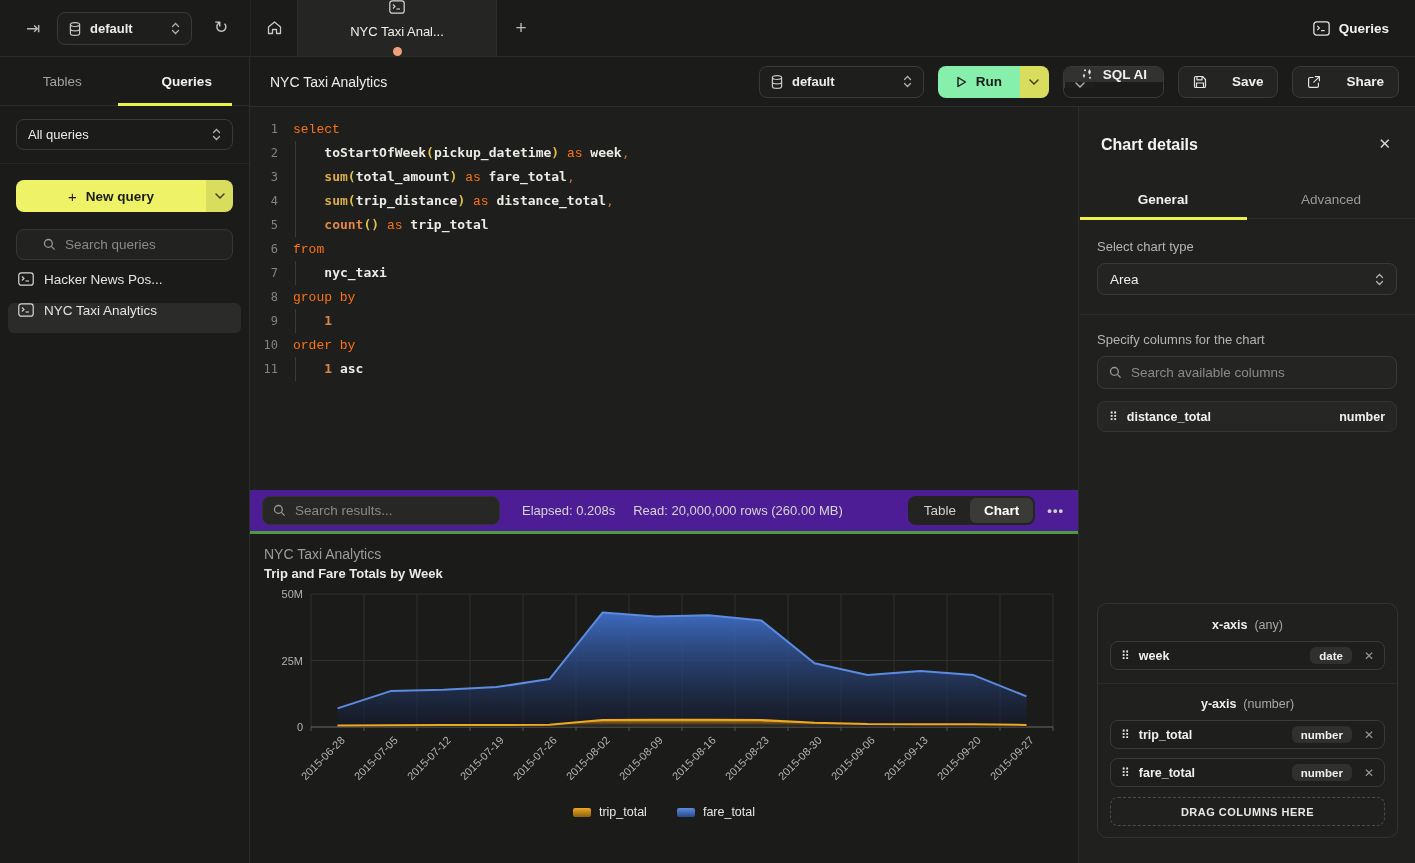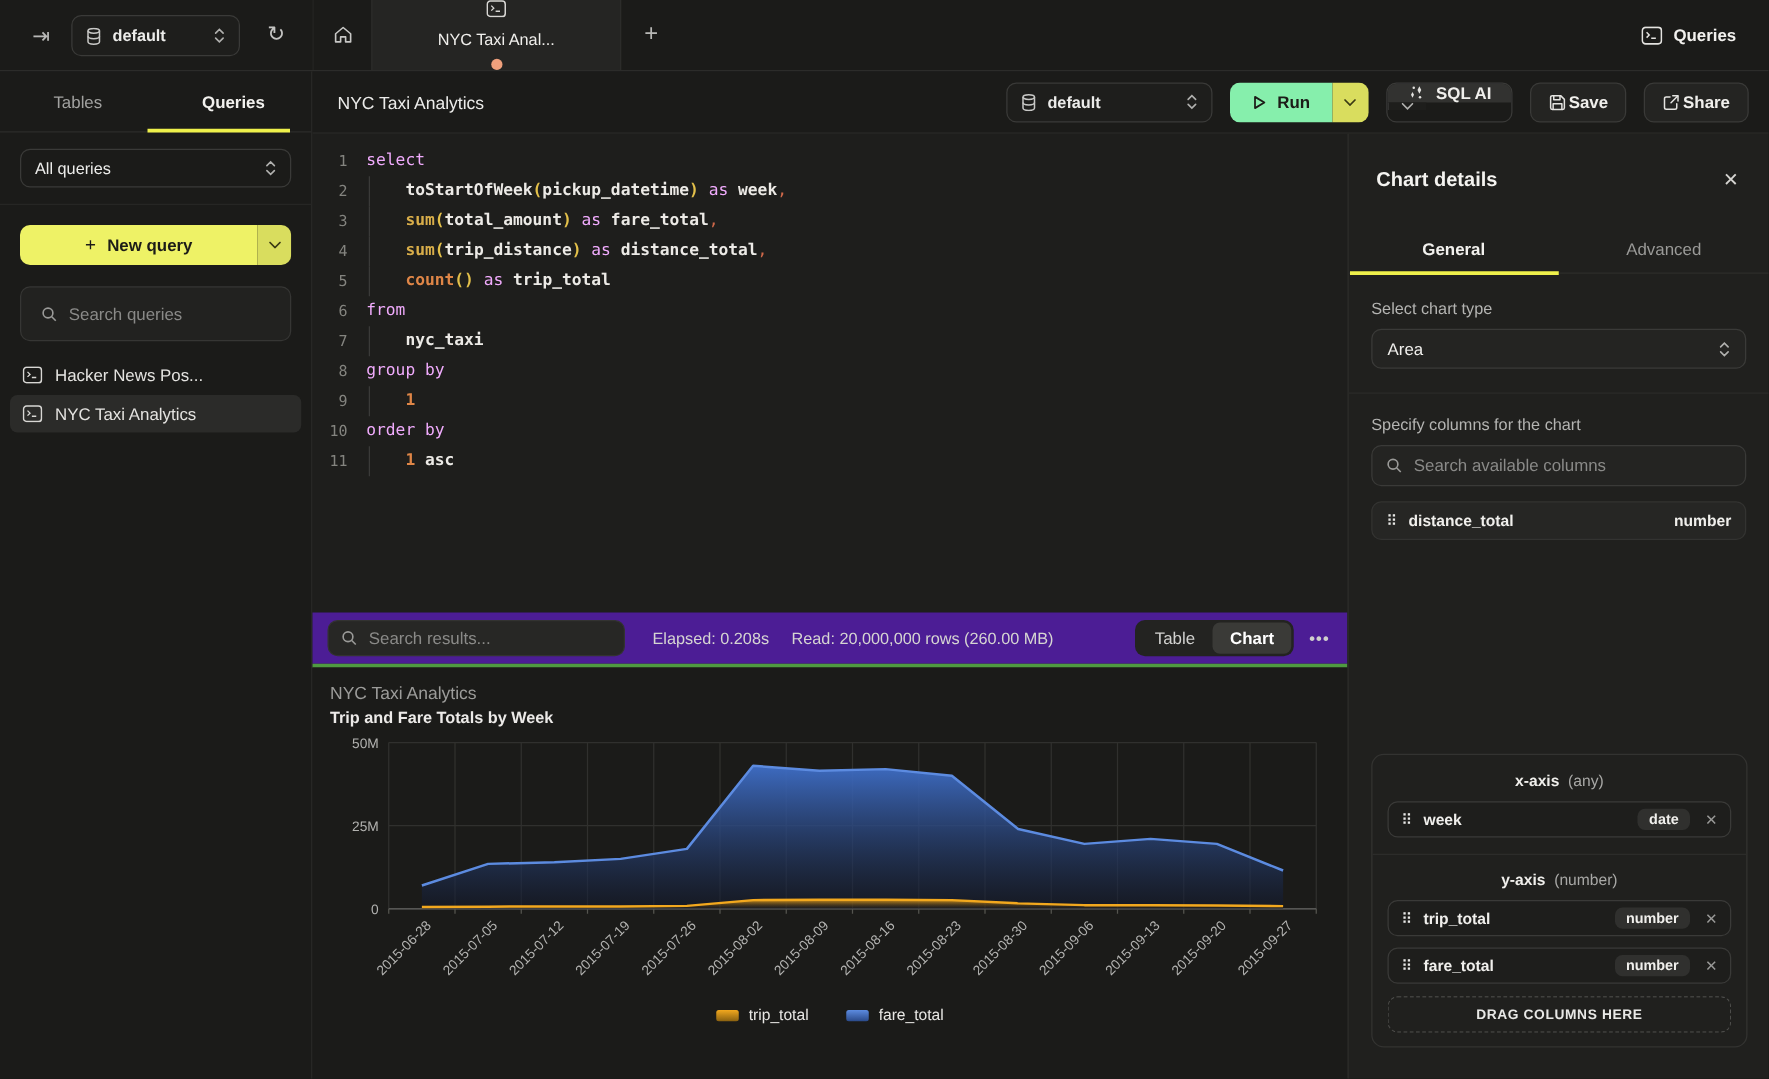--- a/index.html
+++ b/index.html
@@ -47,26 +47,26 @@
   .all-q-select { margin:13px 16px 0; height:31px; border:1px solid #3a3a38; border-radius:8px;
     display:flex; align-items:center; padding:0 11px; gap:8px; cursor:pointer; }
   .all-q-select .lbl { font-size:13px; color:#ececea; }
   .side-div { height:1px; background:#262624; margin-top:13px; }
   .new-query-btn { margin:16px 16px 0; height:32px; border-radius:8px; overflow:hidden;
     display:flex; cursor:pointer; }
   .nq-main { flex:1; background:#eef266; display:flex; align-items:center; justify-content:center;
     gap:9px; color:#1c1c18; font-weight:600; font-size:13.5px; }
   .nq-plus { font-size:15px; font-weight:400; }
   .nq-chev { width:27px; background:#d9dd5e; display:flex; align-items:center; justify-content:center; }
-  .side-search { margin:17px 16px 0; height:44px; border:1px solid #363634; border-radius:8px;
-    background:#222220; display:flex; align-items:center; gap:9px; padding:0 16px; }
+  .side-search { margin:17px 16px 0; height:31px; border:1px solid #363634; border-radius:8px;
+    background:#222220; display:flex; align-items:center; gap:9px; padding:0 26px; }
   .side-search .ph { color:#8a8a88; font-size:13.5px; }
   .query-list { margin-top:12px; }
   .q-item { height:30px; margin:1px 8px; padding:0 10px; border-radius:6px;
-    display:flex; align-items:center; gap:10px; font-size:13.5px; color:#e4e3e0; cursor:pointer; }
+    display:flex; gap:10px; font-size:13.5px; color:#e4e3e0; cursor:pointer; }
   .q-item.selected { background:#2b2b29; }
 
   
   .main-header { position:absolute; left:250px; top:57px; right:0; height:50px;
     background:#1b1b19; border-bottom:1px solid #2c2c2a; display:flex; align-items:center;
     padding:0 16px 0 20px; }
   .mh-title { font-size:14px; color:#ececea; }
   .mh-right { margin-left:auto; display:flex; align-items:center; gap:14px; }
   .hdr-db { width:165px; height:32px; border:1px solid #3a3a38; border-radius:8px;
     display:flex; align-items:center; gap:9px; padding:0 11px; cursor:pointer; background:#1e1e1c; }
@@ -75,31 +75,31 @@
   .run-main { width:82px; background:#86efac; display:flex; align-items:center; justify-content:center;
     gap:9px; color:#1c1c18; font-weight:600; font-size:13.5px; }
   .run-chev { width:29px; background:#d9dd5e; display:flex; align-items:center; justify-content:center; }
   .sqlai-btn { height:32px; border-radius:8px; overflow:hidden; display:flex; cursor:pointer;
     border:1px solid #3a3a38;flex-direction:column; }
   .sqlai-main { width:99px; background:#323230; display:flex; align-items:center; justify-content:center;
     gap:9px; color:#f0efec; font-weight:600; font-size:13.5px; }
   .sqlai-chev { width:31px; background:#1e1e1c; border-left:1px solid #3a3a38;
     display:flex; align-items:center; justify-content:center; }
   .ghost-btn { height:32px; border:1px solid #3a3a38; border-radius:8px; background:#242422;
-    display:flex; align-items:center; justify-content:center; gap:2px; padding:0 14px;
+    display:flex; align-items:center; justify-content:center; gap:25px; padding:0 14px;
     color:#f0efec; font-weight:600; font-size:13.5px; cursor:pointer; }
 
   
   .editor { position:absolute; left:250px; top:107px; width:828px; height:383px;
     background:#1e1e1c; padding-top:10px; font-family:"DejaVu Sans Mono", monospace; font-size:13px; }
   .ed-line { display:flex; height:24px; line-height:24px; }
   .gutter { width:28px; text-align:right; color:#84847f; font-size:12px; flex:none; }
   .codecell { margin-left:15px; position:relative; white-space:pre; }
   .guide { position:absolute; left:2px; top:0; bottom:0; border-left:1px solid #3a3a38; }
-  .tok-kw  { color:#f0abfc; }
+  .tok-kw  { color:#f97316;font-family:Liberation Mono, monospace; }
   .tok-fn  { color:#d9ae4a; font-weight:bold; }
   .tok-par { color:#e3c04a; font-weight:bold; }
   .tok-id  { color:#eceae6; font-weight:bold; }
   .tok-pun { color:#d0694a; }
   .tok-num { color:#df8647; font-weight:bold;margin-top:45px; }
   .tok-pln { color:#d8d8d4; }
 
   
   .results-bar { position:absolute; left:250px; top:490px; width:828px; height:41px;
     background:#4c1d95; display:flex; align-items:center; padding:0 14px 0 12px; }

